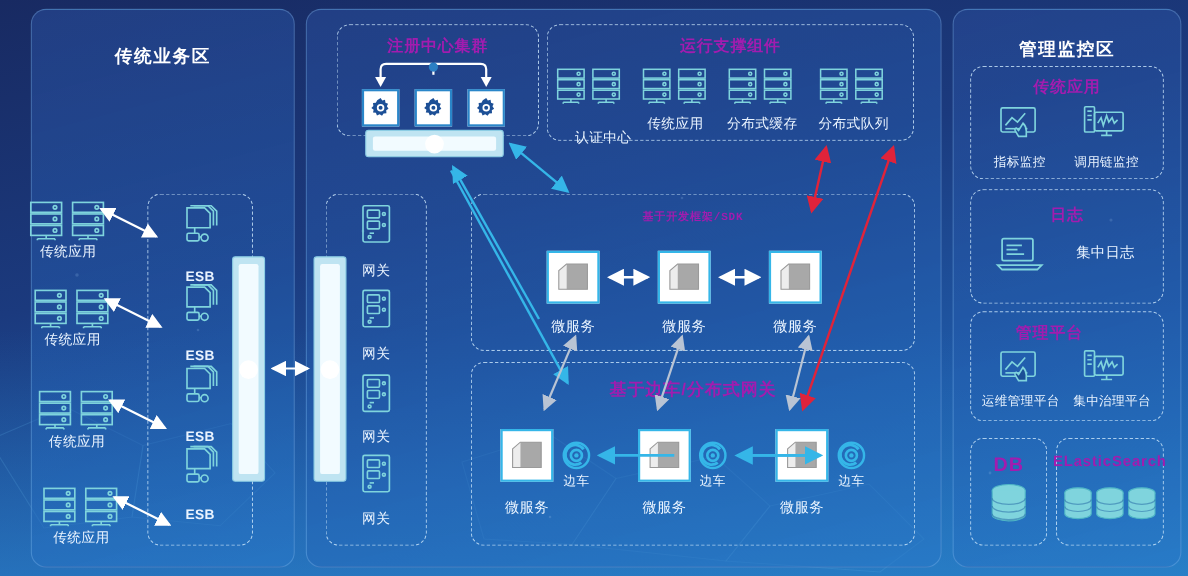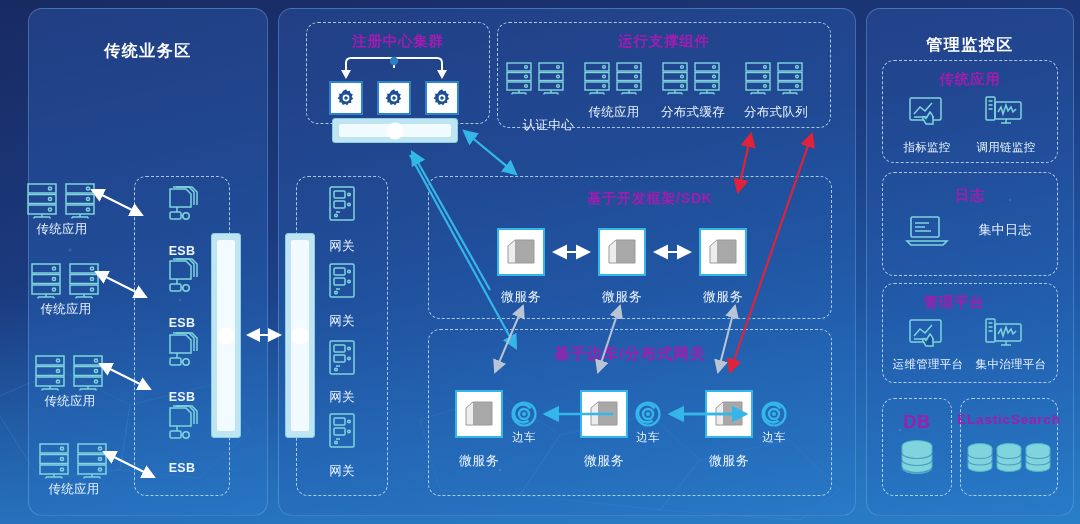--- a/index.html
+++ b/index.html
@@ -445,21 +445,21 @@
         <circle cx="53" cy="5" r="1.4"></circle>
           <circle cx="53" cy="14.5" r="1.4"></circle>
           <circle cx="53" cy="24" r="1.4"></circle>
         <path d="M46 28 v2.5 M39 31 h14 M39 31 v1.4 M53 31 v1.4"></path>
       </g>
     </svg>
   </div>
   <div class="lbl" style="left:732px; top:104px; width:88px;">分布式队列</div>
 
   <div class="dbox" style="left:428px; top:176px; width:404px; height:143px;"></div>
-  <div class="dtitle" style="left:448px; top:190px; width:404px; font-size:14px;">基于开发框架/SDK</div>
+  <div class="dtitle" style="left:428px; top:190px; width:404px; font-size:10px;font-family:Liberation Mono, monospace;">基于开发框架/SDK</div>
 
   <div class="msvc" style="left:497px; top:228px;">
     <svg width="44" height="44" viewBox="0 0 44 44">
       <g>
         <path d="M9 16 L16 10 L35 10 L35 33 L9 33 Z" fill="#d7d7d7"></path>
         <path d="M16 10 L35 10 L35 33 L16 33 Z" fill="#a8a8a8"></path>
         <path d="M9 16 L16 10 L16 33 L9 33 Z" fill="#ededed"></path>
         <path d="M9 16 L16 10 L35 10 L35 33 L9 33 Z" fill="none" stroke="#9a9a9a" stroke-width="1"></path>
       </g>
     </svg>

